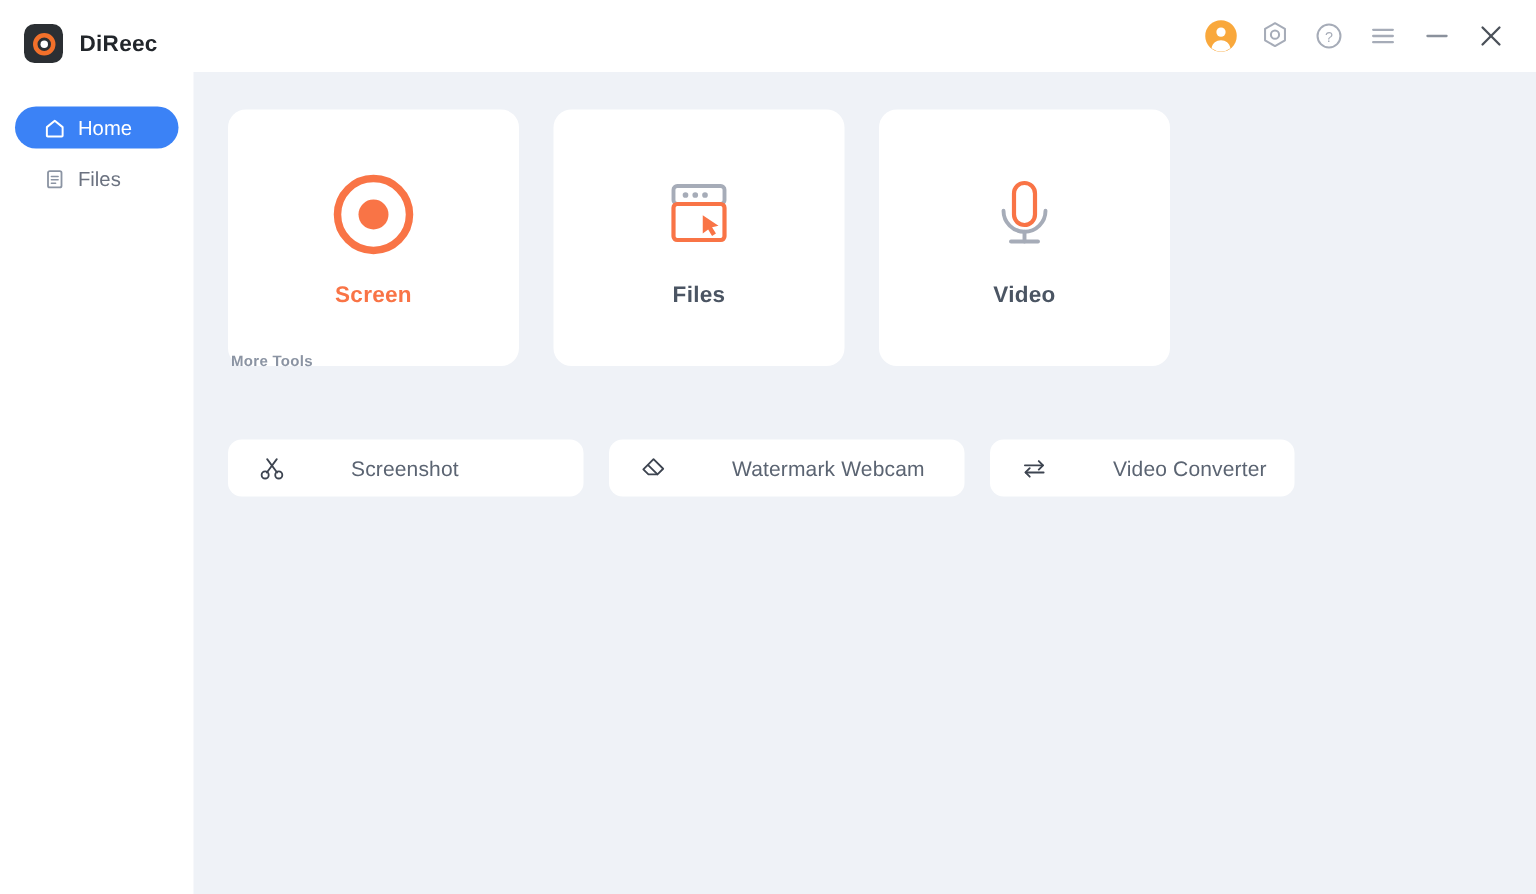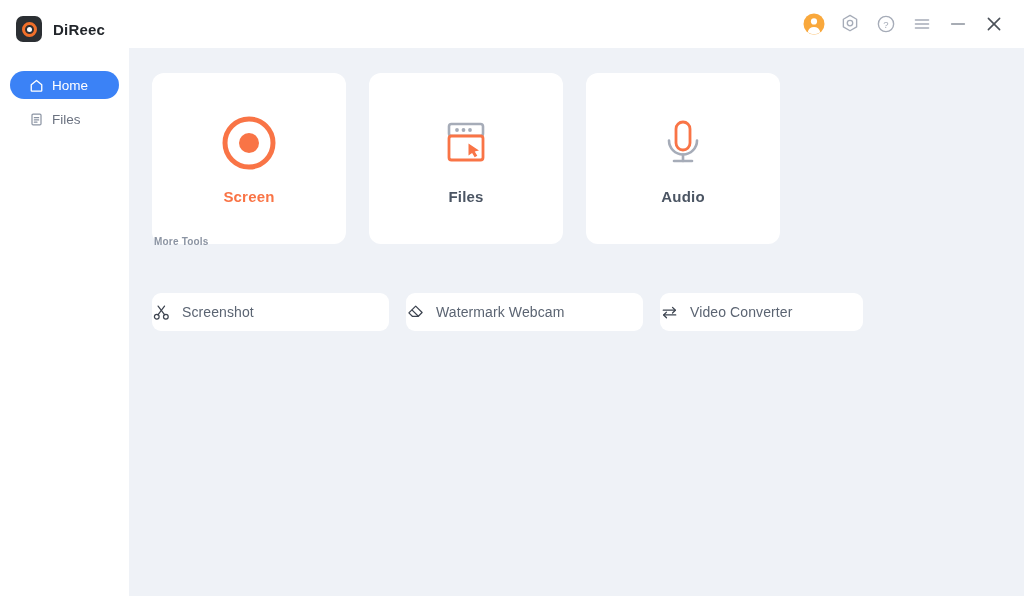--- a/index.html
+++ b/index.html
@@ -107,21 +107,23 @@
   .tools-grid {
     position: absolute; left: 23px; top: 245px;
     display: flex; flex-wrap: wrap; gap: 17px;
     width: 800px;
   }
   .tool-btn {
     height: 38px;
     background: #ffffff;
     border-radius: 9px;
     display: flex; align-items: center;
+    padding-left: 20px;
     cursor: pointer;
+    gap: 32px;
   }
   .tool-btn .tool-ico {
     width: 18px; height: 18px; margin-right: 12px;
     display: flex; align-items: center; justify-content: center;
   }
   .tool-label { font-size: 14px; color: #5b6472; letter-spacing: .1px; }
   .w-screenshot { width: 237px; }
   .w-background { width: 240px; }
   .w-watermark  { width: 237px; }
   .w-converter  { width: 203px; }
@@ -248,21 +250,21 @@
 
     <div class="mode-card">
       <div class="mode-ico">
         <svg width="58" height="58" viewBox="0 0 58 58">
           <rect x="22" y="8" width="14" height="28" rx="7" fill="none" stroke="#f97446" stroke-width="2.8"></rect>
           <path d="M15 26.5a14 14 0 0 0 28 0" fill="none" stroke="#a6acb8" stroke-width="2.6" stroke-linecap="round"></path>
           <line x1="29" y1="40.5" x2="29" y2="47" stroke="#a6acb8" stroke-width="2.6" stroke-linecap="round"></line>
           <line x1="20" y1="47" x2="38" y2="47" stroke="#a6acb8" stroke-width="2.6" stroke-linecap="round"></line>
         </svg>
       </div>
-      <div class="mode-label">Audio</div>
+      <div class="mode-label">Video</div>
     </div>
 
 
   </div>
 
   <div class="more-tools-title">More Tools</div>
 
   <div class="tools-grid">
 
     <div class="tool-btn w-screenshot">

